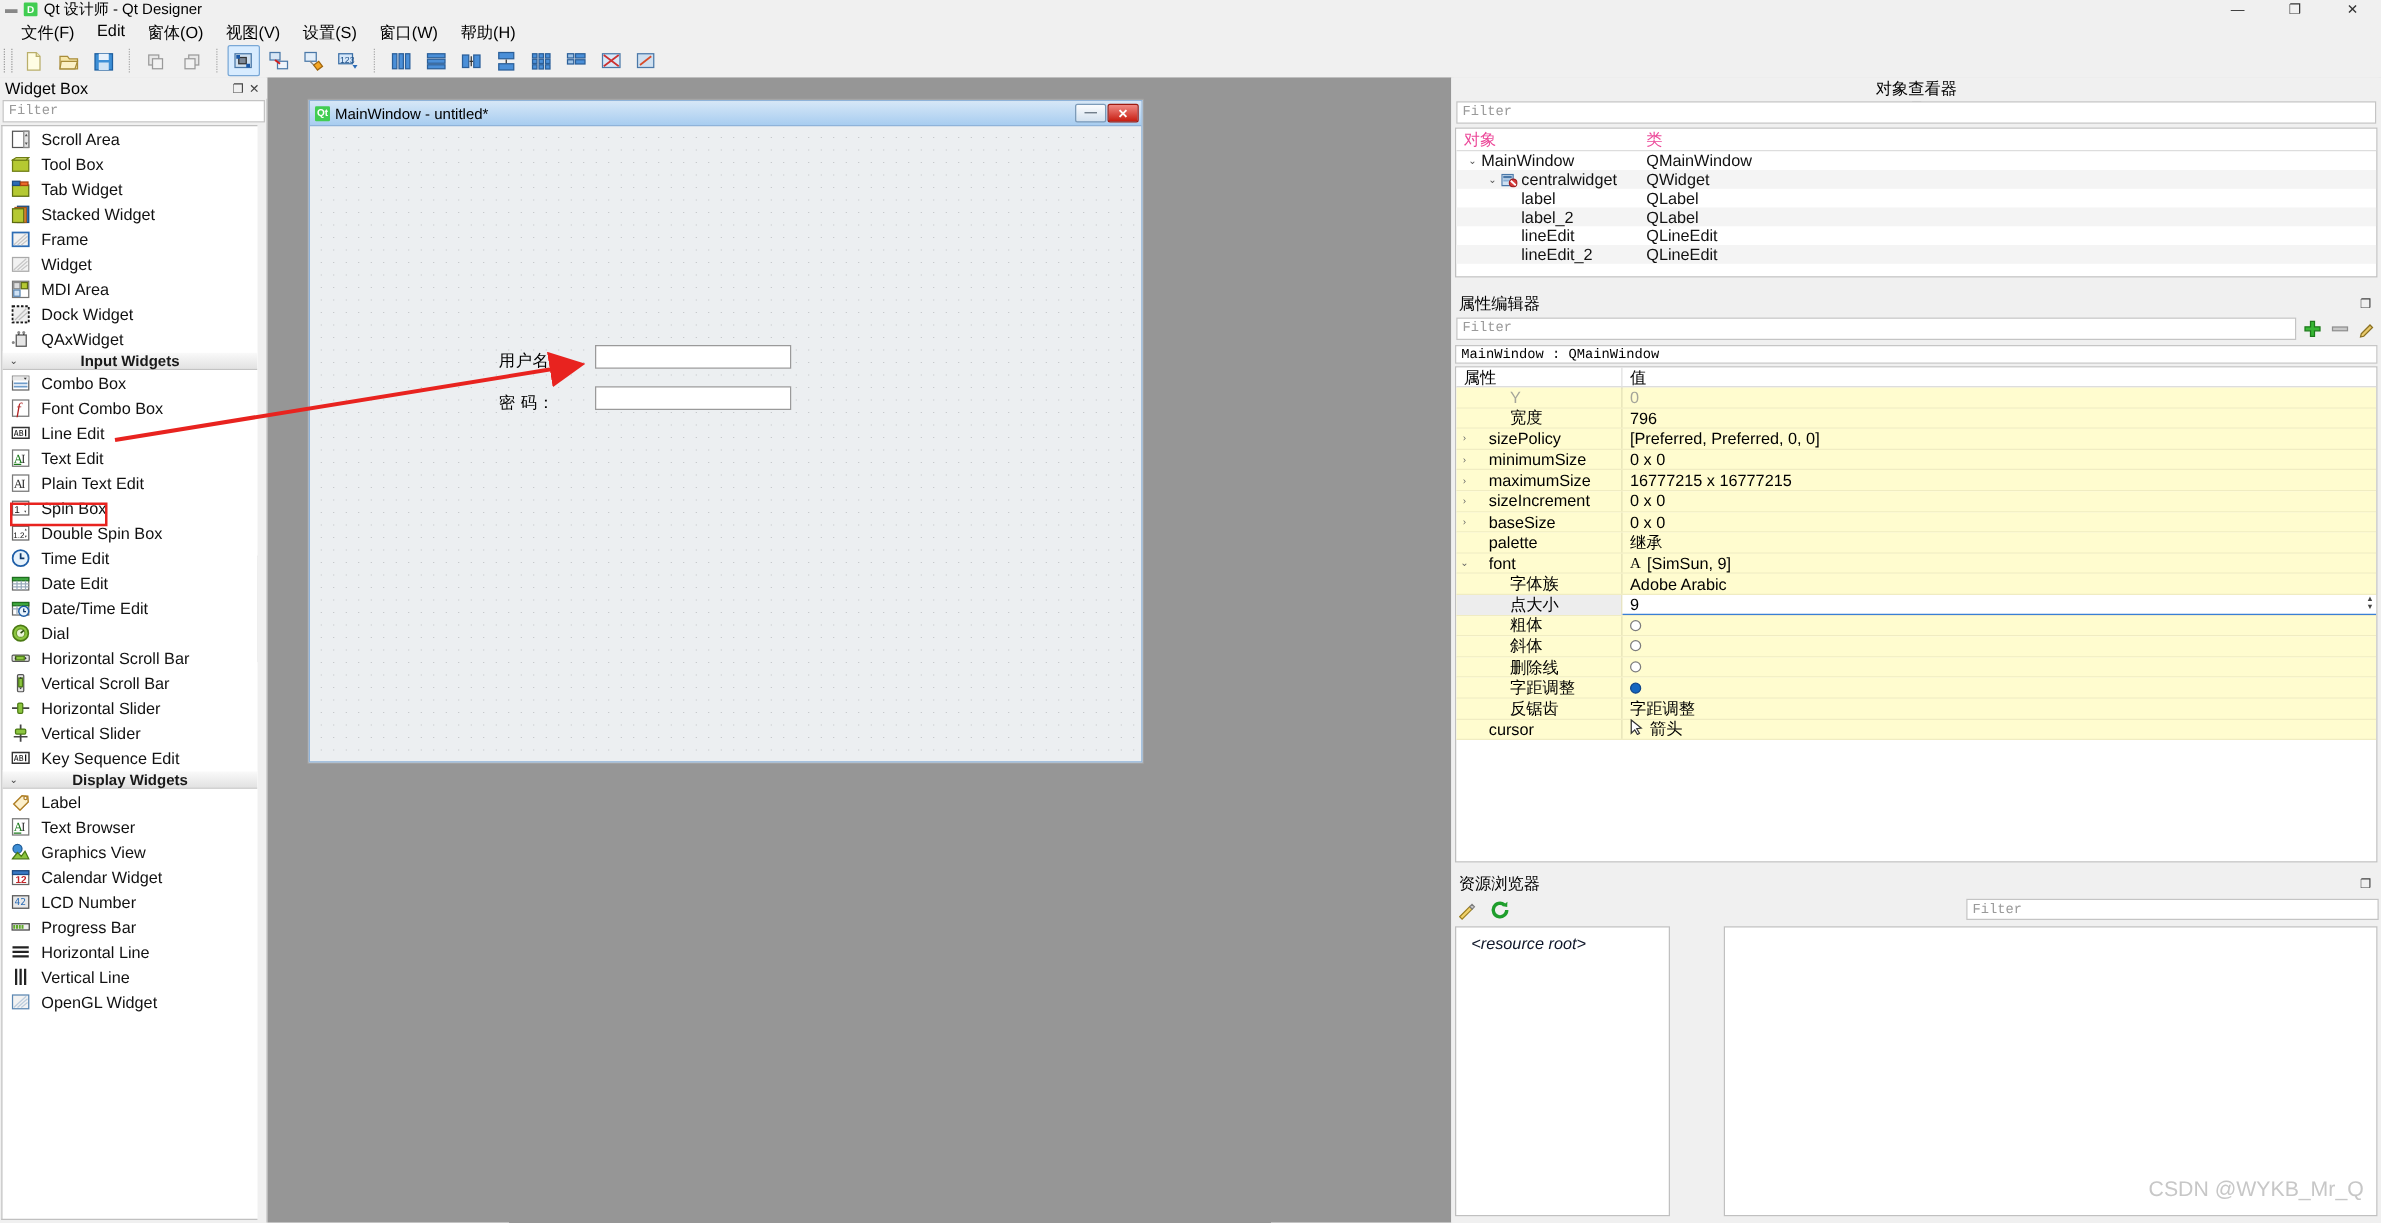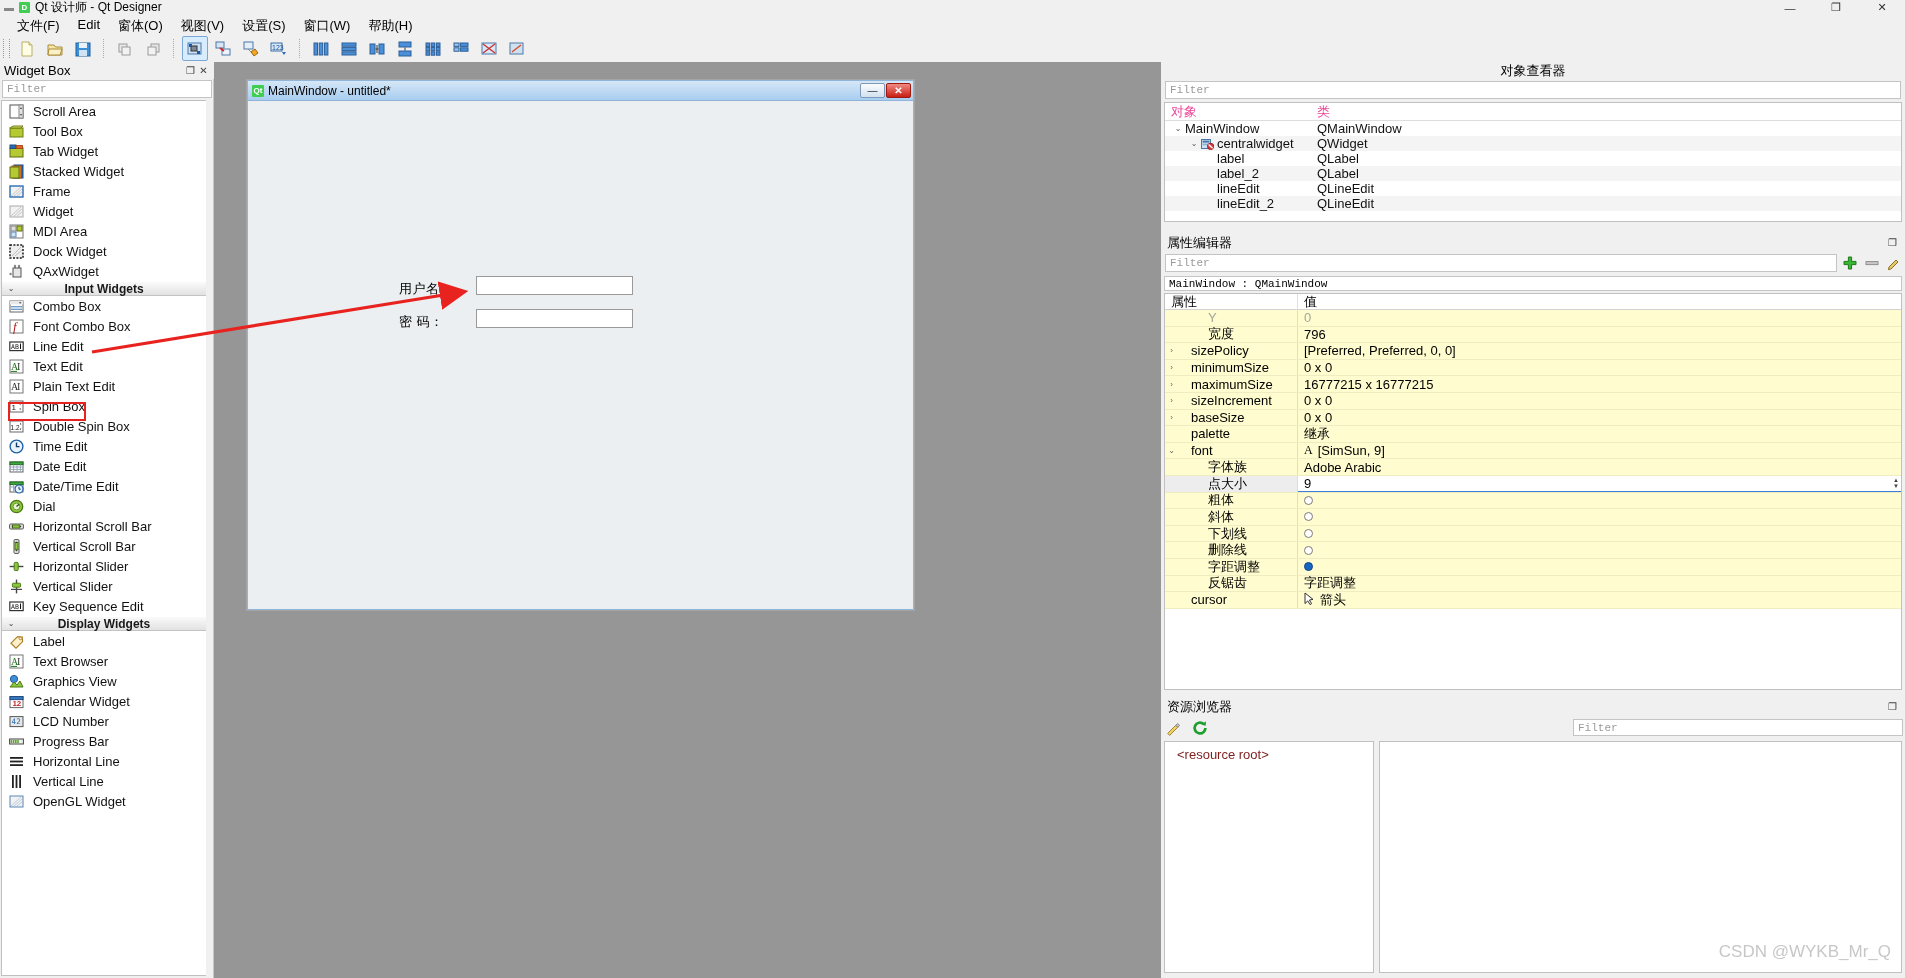--- a/index.html
+++ b/index.html
@@ -142,23 +142,23 @@
   .cb{width:9px;height:9px;border:1px solid #7c7c7c;border-radius:50%;background:#fff;box-sizing:border-box;}
   .cb.on{background:#1566c0;border-color:#11458a;}
   .spin{margin-left:auto;margin-right:2px;display:flex;flex-direction:column;}
   .spin i{font-size:6px;line-height:6px;font-style:normal;color:#444;}
   .fontA{font-family:"Liberation Serif",serif;font-size:12px;}
 
   #resbrowser{position:absolute;left:0;top:636px;width:744px;height:280px;}
   #rb-title{position:absolute;left:2px;top:0;width:740px;height:17px;}
   #rb-toolrow{position:absolute;left:4px;top:19px;width:738px;height:22px;display:flex;align-items:center;gap:8px;}
   #rb-filter{position:absolute;right:0;top:2px;width:330px;height:17px;}
-  #rb-left{position:absolute;left:3px;top:43px;width:210px;height:232px;background:#fff;
+  #rb-left{position:absolute;left:3px;top:43px;width:172px;height:232px;background:#fff;
            border:1px solid #c0c0c0;box-sizing:border-box;padding:5px 0 0 12px;
-           font-size:13px;color:#7f1d1d;}
+           font-size:13px;color:#0f172a;font-style:italic;}
   #rb-right{position:absolute;left:218px;top:43px;width:523px;height:232px;background:#fff;
             border:1px solid #c0c0c0;box-sizing:border-box;position:absolute;}
   #watermark{position:absolute;right:14px;bottom:16px;font-size:17px;color:#c7c7c7;white-space:nowrap;}
 </style>
 </head>
 <body>
 
 <div id="app">
 
   <div class="titlebar">
@@ -925,29 +925,20 @@
               <span class="tw"></span>
               <span class="kt indent2">斜体</span>
             </span>
             <span class="v">
               <span class="cb"></span>
             </span>
           </div>
           <div class="pe-row">
             <span class="k">
               <span class="tw"></span>
-              <span class="kt indent2">下划线</span>
-            </span>
-            <span class="v">
-              <span class="cb"></span>
-            </span>
-          </div>
-          <div class="pe-row">
-            <span class="k">
-              <span class="tw"></span>
               <span class="kt indent2">删除线</span>
             </span>
             <span class="v">
               <span class="cb"></span>
             </span>
           </div>
           <div class="pe-row">
             <span class="k">
               <span class="tw"></span>
               <span class="kt indent2">字距调整</span>

